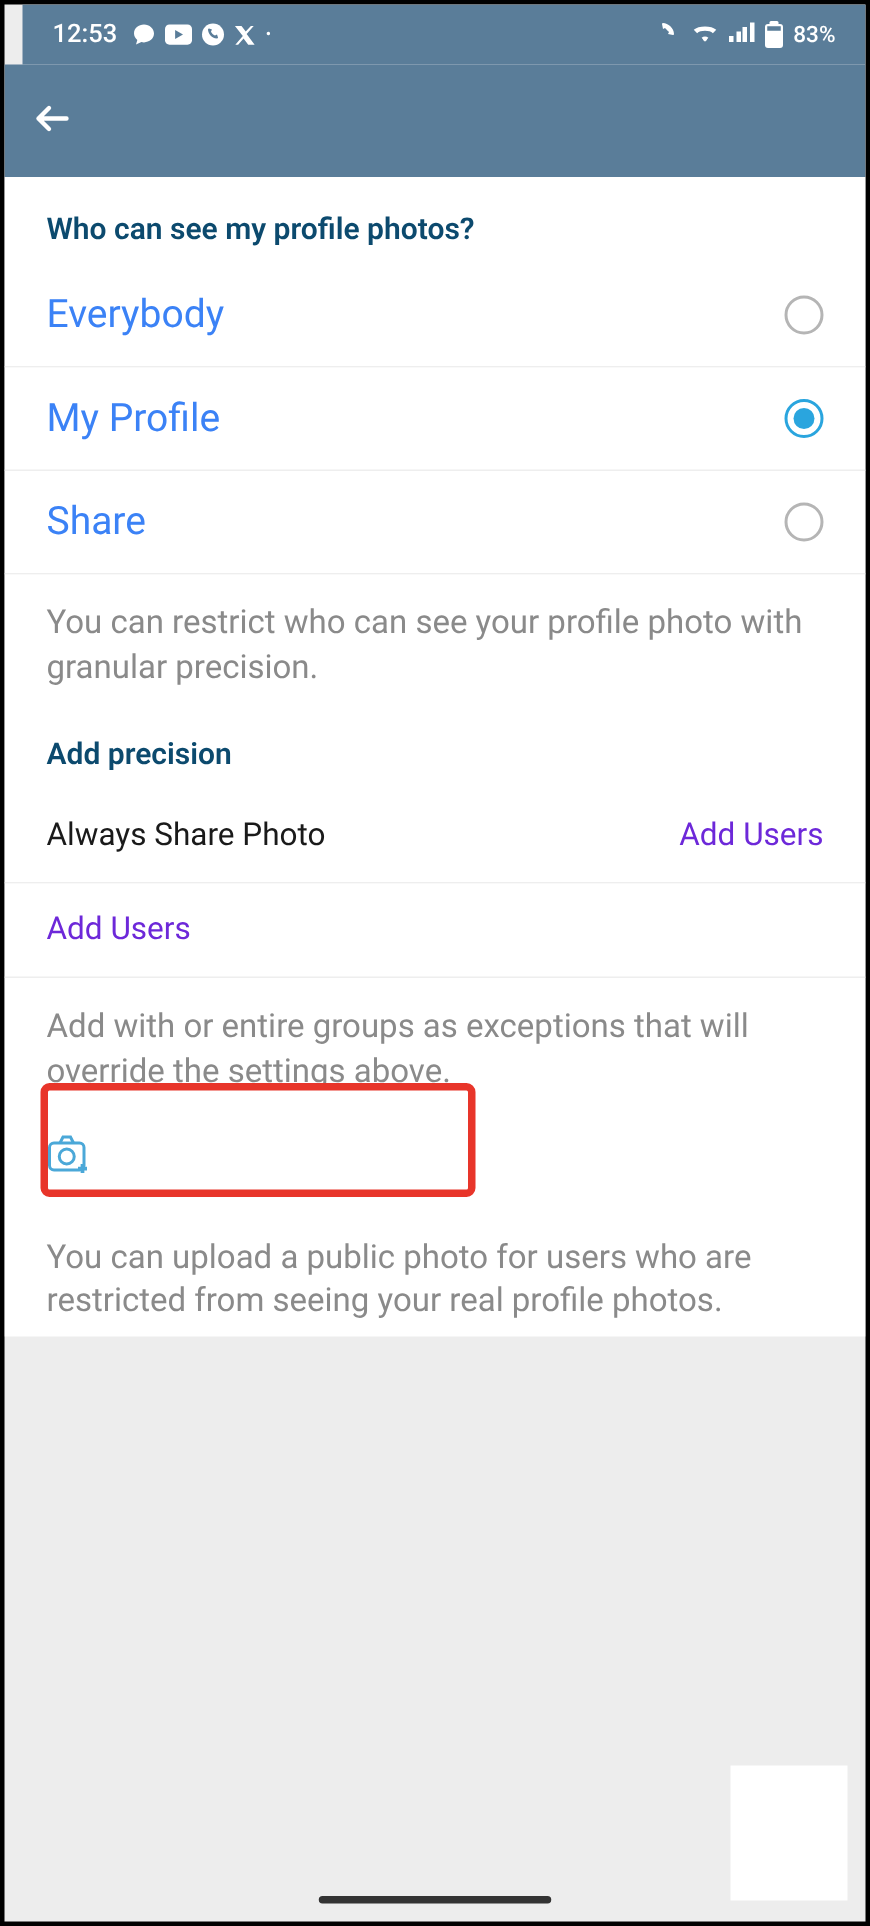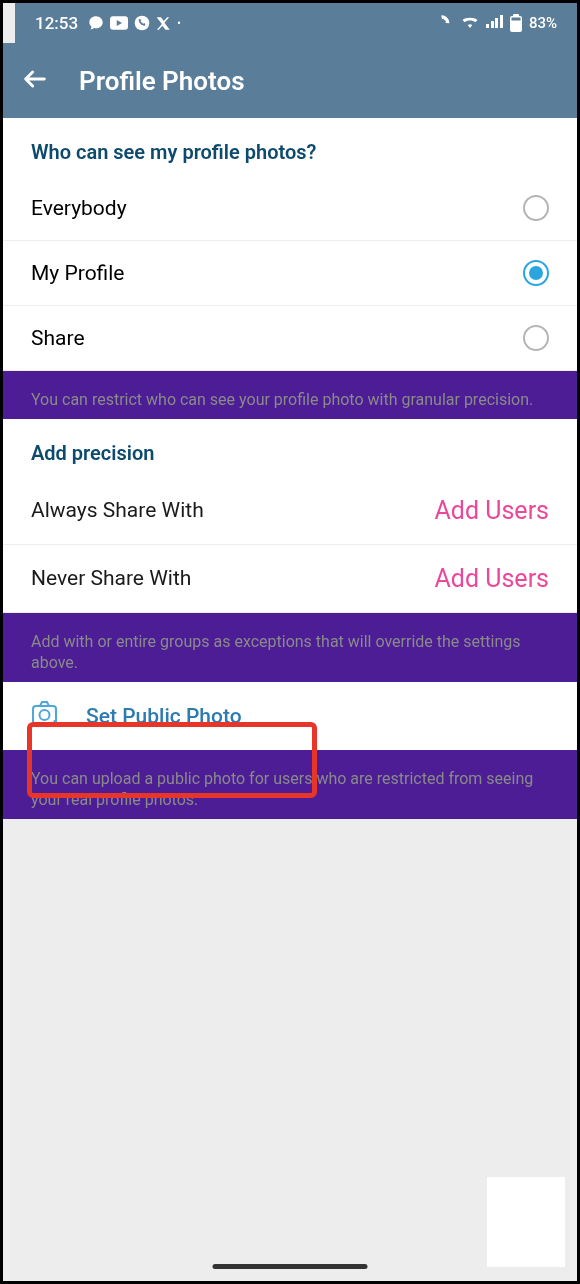--- a/index.html
+++ b/index.html
@@ -5,29 +5,29 @@
 * { margin: 0; padding: 0; box-sizing: border-box; font-family: -apple-system, BlinkMacSystemFont, "Segoe UI", Roboto, sans-serif; }
 body { width: 580px; height: 1284px; background: #ededed; border: 3px solid #000; position: relative; overflow: hidden; }
 .status-bar { height: 40px; background: #5a7d99; display: flex; justify-content: space-between; align-items: center; padding: 0 20px; color: #fff; font-size: 17px; font-weight: 500; margin-left: 12px; }
 .status-left { display: flex; align-items: center; gap: 10px; }
 .status-icons-left { display: flex; align-items: center; gap: 6px; font-size: 15px; }
 .status-right { display: flex; align-items: flex-start; gap: 7px; font-size: 15px; }
 .header { height: 75px; background: #5a7d99; display: flex; align-items: center; padding: 0 18px; gap: 30px; }
 .back-arrow { color: #fff; }
 .header-title { color: #fff; font-size: 26px; font-weight: 600; }
 .section-header { padding: 22px 28px 12px; font-size: 20px; font-weight: 600; color: #0c4a6e; background: #fff; }
-.option-row { background: #fff; padding: 19px 28px; display: flex; justify-content: space-between; align-items: center; font-size: 21px; color: #000000; border-bottom: 1px solid #eee; }
+.option-row { background: #fff; padding: 19px 28px; display: flex; justify-content: space-between; align-items: center; font-size: 26px; color: #3b82f6; border-bottom: 1px solid #eee; }
 .option-row:last-of-type { border-bottom: none; }
 .radio { width: 26px; height: 26px; border: 2.5px solid #b5b5b5; border-radius: 50%; display: flex; align-items: center; justify-content: center; }
 .radio.selected { border-color: #2aa5de; }
 .radio.selected::after { content: ""; width: 14px; height: 14px; background: #2aa5de; border-radius: 50%; }
-.info-text { padding: 18px 28px 8px; font-size: 16px; color: #8a8a8a; background: #4c1d95; line-height: 1.35; }
+.info-text { padding: 18px 28px 8px; font-size: 22px; color: #8a8a8a; background: #ffffff; line-height: 1.35; }
 .exception-row { background: #fff; padding: 19px 28px; display: flex; justify-content: space-between; align-items: center; font-size: 21px; color: #1a1a1a; border-bottom: 1px solid #eee; }
 .exception-row:last-of-type { border-bottom: none; }
-.add-users-link { color: #ec4899; font-size: 25px; }
+.add-users-link { color: #6d28d9; font-size: 21px; }
 .public-photo-row { background: #fff; padding: 18px 28px; display: flex; align-items: center; gap: 25px; }
 .public-photo-label { color: #2d7bb0; font-size: 21px; font-weight: 500; }
 .camera-icon { color: #4ba8d8; }
 .highlight-box { position: absolute; border: 5px solid #e8352a; border-radius: 6px; pointer-events: none; }
 .nav-bar { position: absolute; bottom: 12px; left: 50%; transform: translateX(-50%); width: 155px; height: 5px; background: #333; border-radius: 3px; }
 .white-patch { position: absolute; bottom: 14px; right: 12px; width: 78px; height: 90px; background: #fff; }
 .battery-icon { display: inline-flex; align-items: center; }
 .signal-bars { display: inline-flex; align-items: flex-end; gap: 1.5px; height: 14px; }
 .signal-bars span { width: 3px; background: #fff; }
 .signal-bars span:nth-child(1){height:4px}.signal-bars span:nth-child(2){height:7px}.signal-bars span:nth-child(3){height:10px}.signal-bars span:nth-child(4){height:13px}
@@ -80,21 +80,20 @@
     <span>83%</span>
   </div>
 </div>
 
 <div class="header">
   <span class="back-arrow">
     <svg width="28" height="28" viewBox="0 0 24 24" fill="none" stroke="#fff" stroke-width="2.5" stroke-linecap="round" stroke-linejoin="round">
         <path d="M20 12H4M10 6l-6 6 6 6"></path>
       </svg>
   </span>
-  <span class="header-title">Profile Photos</span>
 </div>
 
 <div class="section-header">Who can see my profile photos?</div>
 
 <div class="option-row">
   <span>Everybody</span>
   <span class="radio"></span>
 </div>
 <div class="option-row">
   <span>My Profile</span>
@@ -103,40 +102,38 @@
 <div class="option-row">
   <span>Share</span>
   <span class="radio"></span>
 </div>
 
 <div class="info-text">You can restrict who can see your profile photo with granular precision.</div>
 
 <div class="section-header">Add precision</div>
 
 <div class="exception-row">
-  <span>Always Share With</span>
+  <span>Always Share Photo</span>
   <span class="add-users-link">Add Users</span>
 </div>
 <div class="exception-row">
-  <span>Never Share With</span>
   <span class="add-users-link">Add Users</span>
 </div>
 
 <div class="info-text">Add with or entire groups as exceptions that will override the settings above.</div>
 
 <div class="public-photo-row">
   <span class="camera-icon">
     <svg width="30" height="28" viewBox="0 0 30 28" fill="none" stroke="#4ba8d8" stroke-width="2">
         <rect x="2" y="6" width="23" height="18" rx="3"></rect>
         <path d="M9 6l2-4h5l2 4"></path>
         <circle cx="13.5" cy="15" r="5"></circle>
         <path d="M24 20v6M21 23h6" stroke-width="2.5"></path>
       </svg>
   </span>
-  <span class="public-photo-label">Set Public Photo</span>
 </div>
 
 <div class="info-text">You can upload a public photo for users who are restricted from seeing your real profile photos.</div>
 
 <div class="highlight-box" style="left:24px; top:719px; width:290px; height:76px;"></div>
 
 <div class="white-patch"></div>
 <div class="nav-bar"></div>
 
 </body></html>

